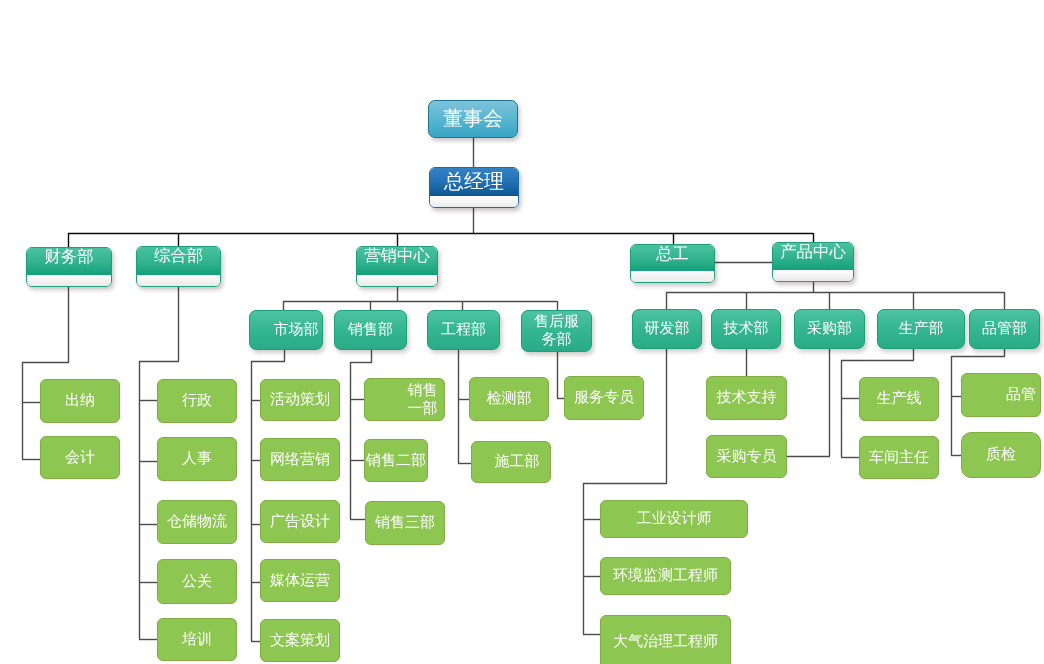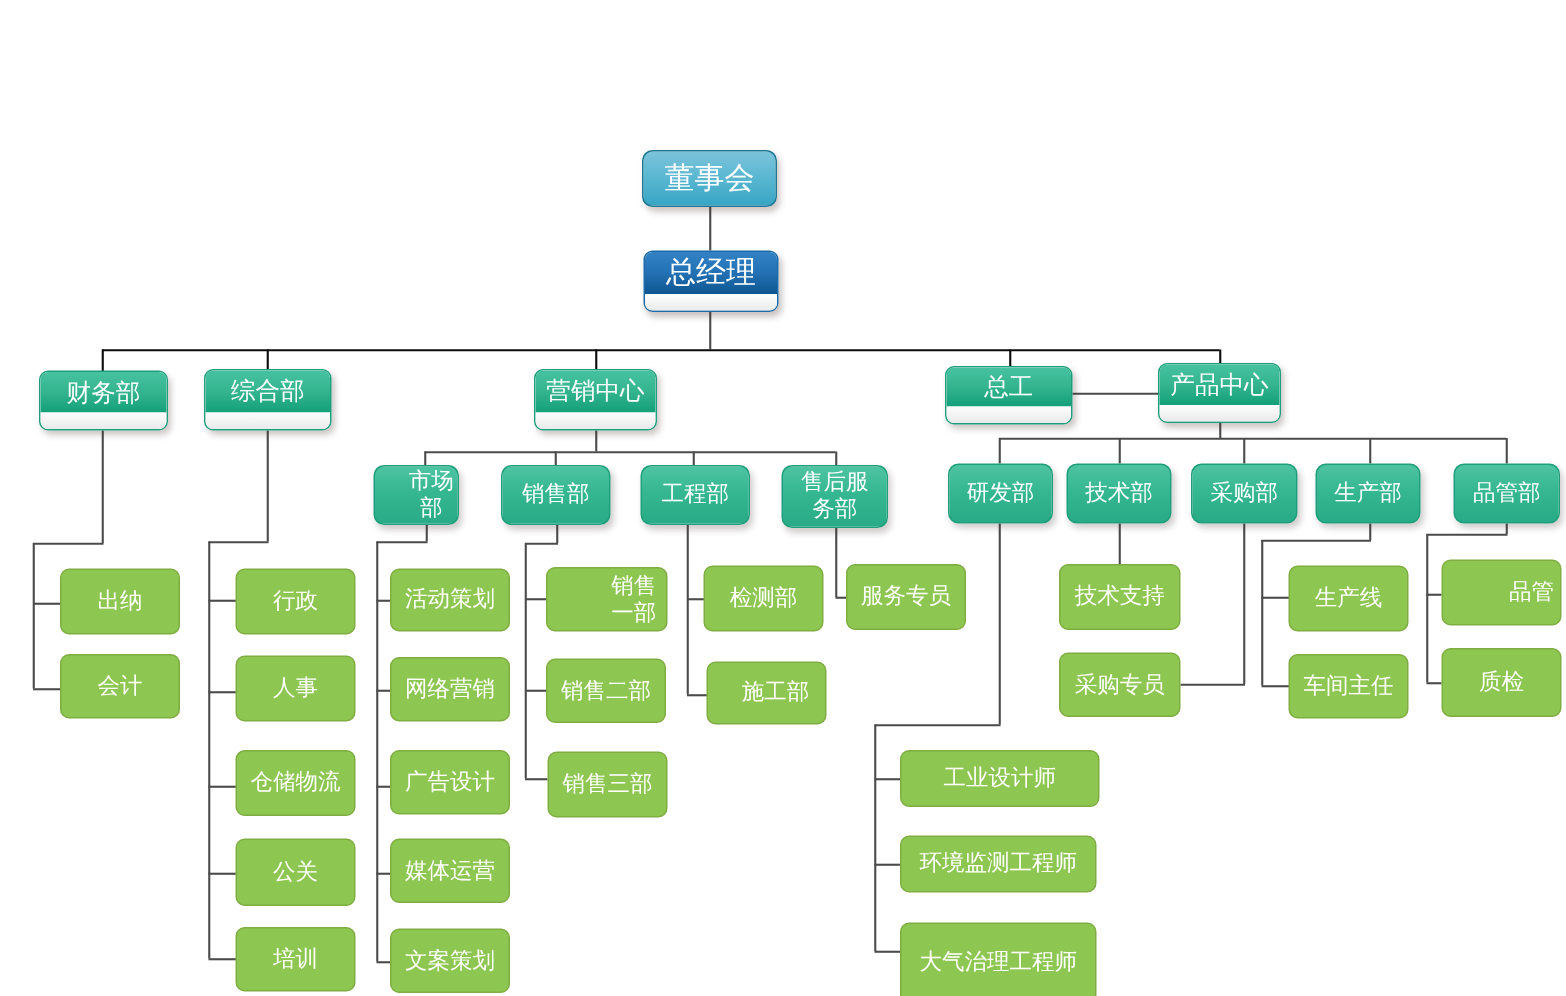--- a/index.html
+++ b/index.html
@@ -27,21 +27,21 @@
         display:flex;align-items:center;justify-content:center;
         background:linear-gradient(to bottom,#3282c4 0%,#2573b7 45%,#0d5691 100%);text-align:right;}
   .n-gm .strip{position:absolute;left:0;right:0;bottom:0;height:11px;
         background:linear-gradient(to bottom,#fefefe 0%,#e9eaea 100%);}
 
   
   .n-dept{background:transparent;border:1px solid #1e9e7a;border-radius:6px;
         box-shadow:2px 3px 4px rgba(60,40,40,0.26);overflow:hidden;display:block;
         font-size:16.4px;}
   .n-dept .top{position:absolute;left:0;right:0;top:0;bottom:11px;
-        display:flex;align-items:center;justify-content:center;
+        display:flex;align-items:flex-start;justify-content:center;
         background:linear-gradient(to bottom,#47c2a0 0%,#34b48f 50%,#13a079 100%);}
   .n-dept .strip{position:absolute;left:0;right:0;bottom:0;height:11px;
         background:linear-gradient(to bottom,#fdfdfd 0%,#e9eaea 100%);}
 
   
   .n-sub{background:linear-gradient(to bottom,#4ec3a2 0%,#35b791 45%,#28ab86 100%);
          border:1px solid #1e9e7a;border-radius:7px;font-size:15px;
          box-shadow:2px 3px 4px rgba(60,40,40,0.24);}
 
   
@@ -158,21 +158,21 @@
 <div class="node n-dept" style="left:630px;top:244px;width:85px;height:39px;">
   <div class="top"><span>总工</span></div>
   <div class="strip"></div>
 </div>
 
 <div class="node n-dept" style="left:772px;top:242px;width:82px;height:40px;">
   <div class="top"><span>产品中心</span></div>
   <div class="strip"></div>
 </div>
 
-<div class="node n-sub" style="left:249px;top:310px;width:57px;height:40px;padding-left:20px;">
+<div class="node n-sub" style="left:249px;top:310px;width:74px;height:40px;padding-left:20px;">
   <span>市场部</span>
 </div>
 <div class="node n-sub" style="left:334px;top:310px;width:73px;height:40px;">
   <span>销售部</span>
 </div>
 <div class="node n-sub" style="left:427px;top:310px;width:73px;height:40px;">
   <span>工程部</span>
 </div>
 <div class="node n-sub" style="left:521px;top:310px;width:71px;height:42px;">
   <span>售后服
@@ -180,21 +180,21 @@
 </div>
 <div class="node n-sub" style="left:632px;top:309px;width:70px;height:40px;">
   <span>研发部</span>
 </div>
 <div class="node n-sub" style="left:711px;top:309px;width:70px;height:40px;">
   <span>技术部</span>
 </div>
 <div class="node n-sub" style="left:794px;top:309px;width:71px;height:40px;">
   <span>采购部</span>
 </div>
-<div class="node n-sub" style="left:877px;top:309px;width:70px;height:40px;">
+<div class="node n-sub" style="left:877px;top:309px;width:88px;height:40px;">
   <span>生产部</span>
 </div>
 <div class="node n-sub" style="left:969px;top:309px;width:71px;height:40px;">
   <span>品管部</span>
 </div>
 
 <div class="node n-leaf" style="left:40px;top:379px;width:80px;height:44px;">
   <span>出纳</span>
 </div>
 <div class="node n-leaf" style="left:40px;top:436px;width:80px;height:43px;">
@@ -229,21 +229,21 @@
 <div class="node n-leaf" style="left:260px;top:559px;width:80px;height:43px;">
   <span>媒体运营</span>
 </div>
 <div class="node n-leaf" style="left:260px;top:619px;width:80px;height:43px;">
   <span>文案策划</span>
 </div>
 
 <div class="node n-leaf" style="left:364px;top:378px;width:81px;height:43px;padding-left:36px;">
   <span>销售一部</span>
 </div>
-<div class="node n-leaf" style="left:364px;top:439px;width:80px;height:43px;">
+<div class="node n-leaf" style="left:364px;top:439px;width:64px;height:43px;">
   <span>销售二部</span>
 </div>
 <div class="node n-leaf" style="left:365px;top:501px;width:80px;height:44px;">
   <span>销售三部</span>
 </div>
 
 <div class="node n-leaf" style="left:469px;top:377px;width:80px;height:44px;">
   <span>检测部</span>
 </div>
 <div class="node n-leaf" style="left:471px;top:441px;width:80px;height:42px;padding-left:12px;">
@@ -264,25 +264,25 @@
 <div class="node n-leaf" style="left:859px;top:377px;width:80px;height:44px;">
   <span>生产线</span>
 </div>
 <div class="node n-leaf" style="left:859px;top:436px;width:80px;height:43px;">
   <span>车间主任</span>
 </div>
 
 <div class="node n-leaf" style="left:961px;top:373px;width:80px;height:44px;padding-left:40px;">
   <span>品管</span>
 </div>
-<div class="node n-leaf" style="left:961px;top:432px;width:80px;height:46px;">
+<div class="node n-leaf" style="left:961px;top:432px;width:80px;height:46px;border-radius:10px;">
   <span>质检</span>
 </div>
 
-<div class="node n-leaf" style="left:600px;top:500px;width:133px;height:38px;">
+<div class="node n-leaf" style="left:600px;top:500px;width:148px;height:38px;">
   <span>工业设计师</span>
 </div>
 <div class="node n-leaf" style="left:600px;top:557px;width:131px;height:38px;">
   <span>环境监测工程师</span>
 </div>
 <div class="node n-leaf" style="left:600px;top:615px;width:131px;height:54px;">
   <span>大气治理工程师</span>
 </div>
 
 </div>

